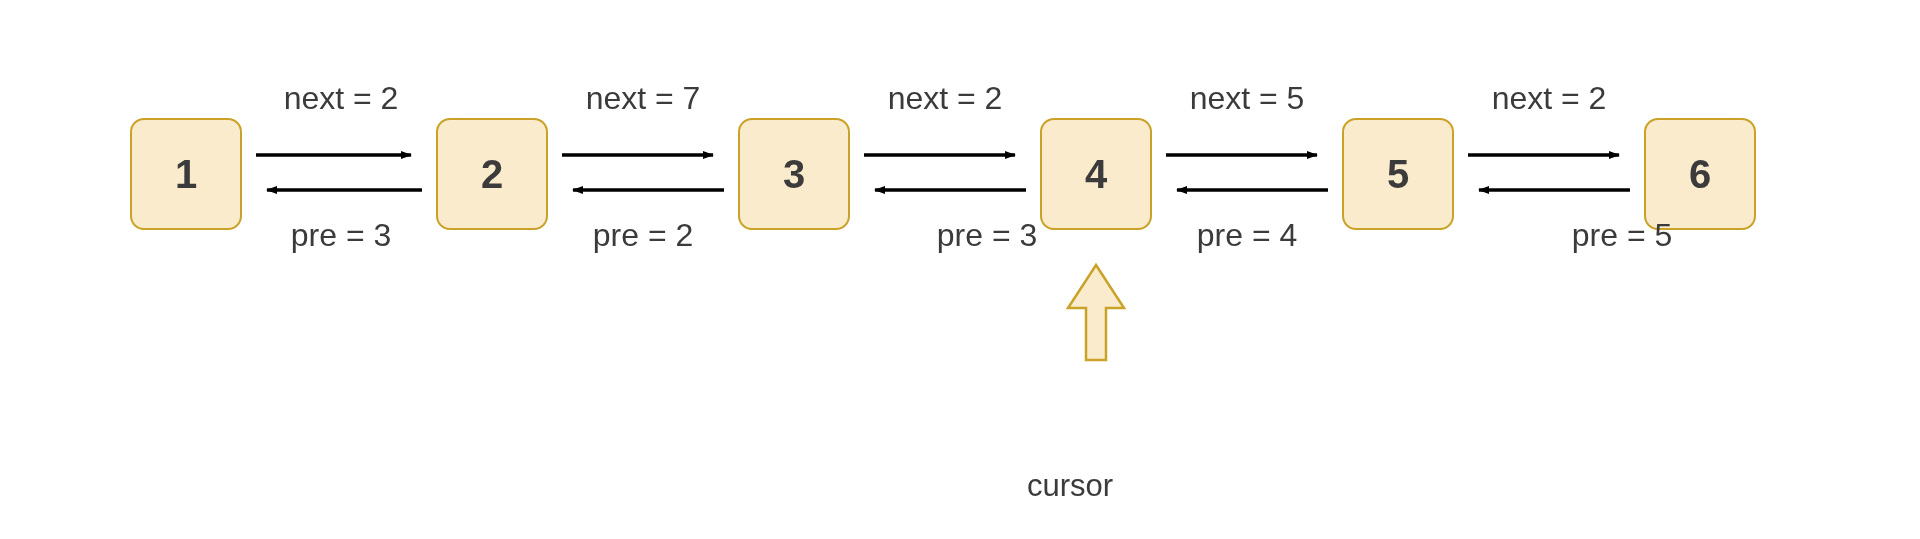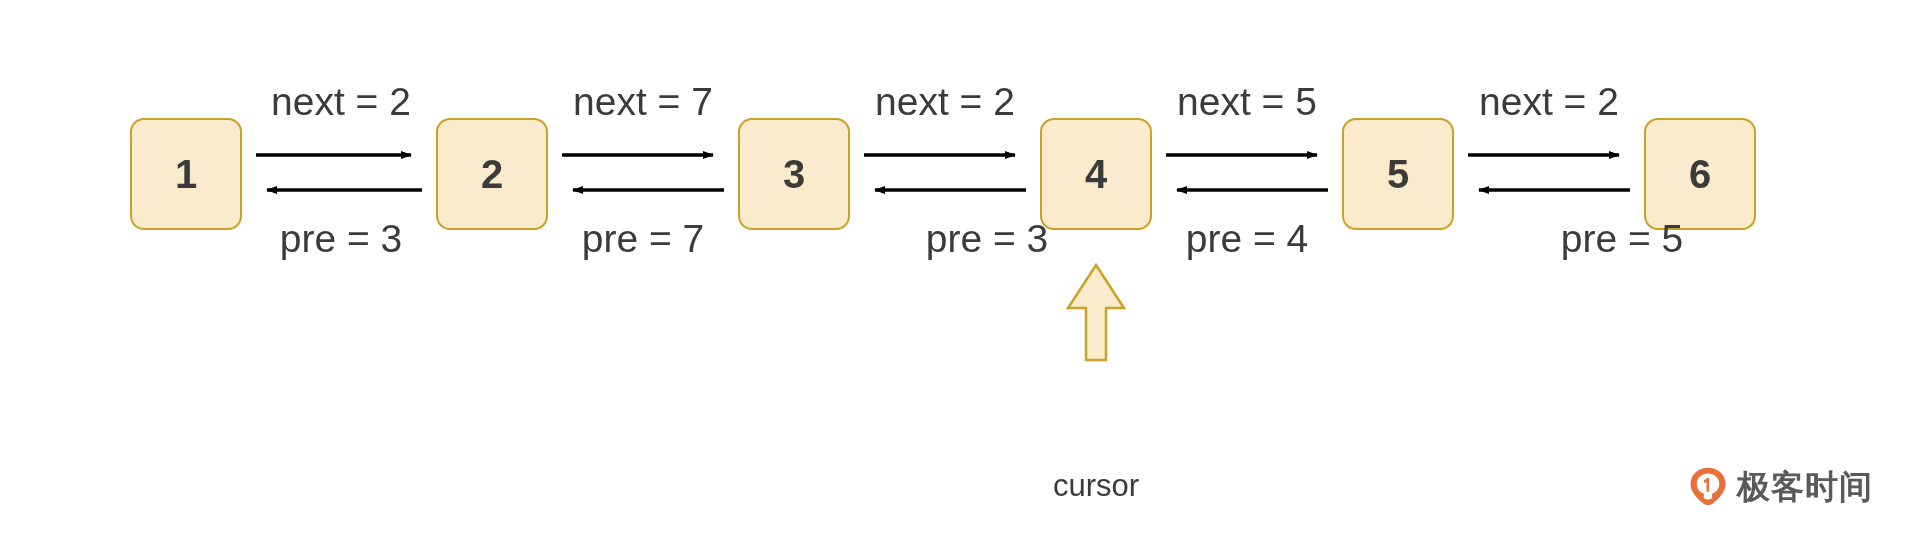--- a/index.html
+++ b/index.html
@@ -41,21 +41,21 @@
     font-size: 40px;
     font-weight: bold;
     color: #3B3B3B;
     line-height: 1;
   }
 
   
   .edge-label {
     position: absolute;
     font-family: "Liberation Sans", sans-serif;
-    font-size: 39px;
+    font-size: 32px;
     color: #3B3B3B;
     white-space: nowrap;
     transform: translateX(-50%);
     line-height: 1;
   }
   .edge-label.next { top: 82px; }
   .edge-label.pre  { top: 219px; }
 
   
   #arrows {
@@ -145,46 +145,35 @@
         <span class="node-label">5</span>
       </div>
       <div class="node" style="left: 1644px; top: 118px;">
         <span class="node-label">6</span>
       </div>
     </div>
   <div id="labels-layer">
       <div class="edge-label next" style="left: 341px;">next = 2</div>
       <div class="edge-label pre" style="left: 341px;">pre = 3</div>
       <div class="edge-label next" style="left: 643px;">next = 7</div>
-      <div class="edge-label pre" style="left: 643px;">pre = 7</div>
+      <div class="edge-label pre" style="left: 643px;">pre = 2</div>
       <div class="edge-label next" style="left: 945px;">next = 2</div>
       <div class="edge-label pre" style="left: 987px;">pre = 3</div>
       <div class="edge-label next" style="left: 1247px;">next = 5</div>
       <div class="edge-label pre" style="left: 1247px;">pre = 4</div>
       <div class="edge-label next" style="left: 1549px;">next = 2</div>
       <div class="edge-label pre" style="left: 1622px;">pre = 5</div>
     </div>
 
   <svg id="cursor-arrow-svg" style="position:absolute; left:0; top:0; width:1920px; height:539px; pointer-events:none;" viewBox="0 0 1920 539" xmlns="http://www.w3.org/2000/svg">
     <path id="cursor-arrow-path" d="M 1096 265
    L 1124 308
    L 1106 308
    L 1106 360
    L 1086 360
    L 1086 308
    L 1068 308 Z" fill="#FAEBCD" stroke="#C9A227" stroke-width="2.5" stroke-linejoin="miter"></path>
   </svg>
 
-  <div class="cursor-label" id="cursor-label" style="left: 1096px; top: 470px;">cursor</div>
+  <div class="cursor-label" id="cursor-label" style="left: 1070px; top: 470px;">cursor</div>
 
-  <div class="watermark" id="watermark" style="left: 1688px; top: 466px;">
-    <svg class="wm-mark" viewBox="0 0 48 48" xmlns="http://www.w3.org/2000/svg">
-      <path d="M24 2 C12 2 3 10.5 3 21.5 C3 31 11 38.5 17.5 44.5 C20 46.8 22.5 46.8 24 46.8
-               C25.5 46.8 28 46.8 30.5 44.5 C37 38.5 45 31 45 21.5 C45 10.5 36 2 24 2 Z" fill="#E8703A"></path>
-      <path d="M24 9 C16.5 9 10.5 14.5 10.5 21.5 C10.5 27 14 31.5 19 33.2
-               L19 38.5 C19 38.5 21 40.2 24 40.2 C27 40.2 29 38.5 29 38.5
-               L29 33.2 C34 31.5 37.5 27 37.5 21.5 C37.5 14.5 31.5 9 24 9 Z" fill="#ffffff"></path>
-      <path d="M25.2 14.5 L25.2 31 L22.2 31 L22.2 18.8 L19.2 20.3 L19.2 17.2 L23.2 14.5 Z" fill="#E8703A"></path>
-    </svg>
-    <span class="wm-text">极客时间</span>
-  </div>
 
 </div>
 
 </body></html>

